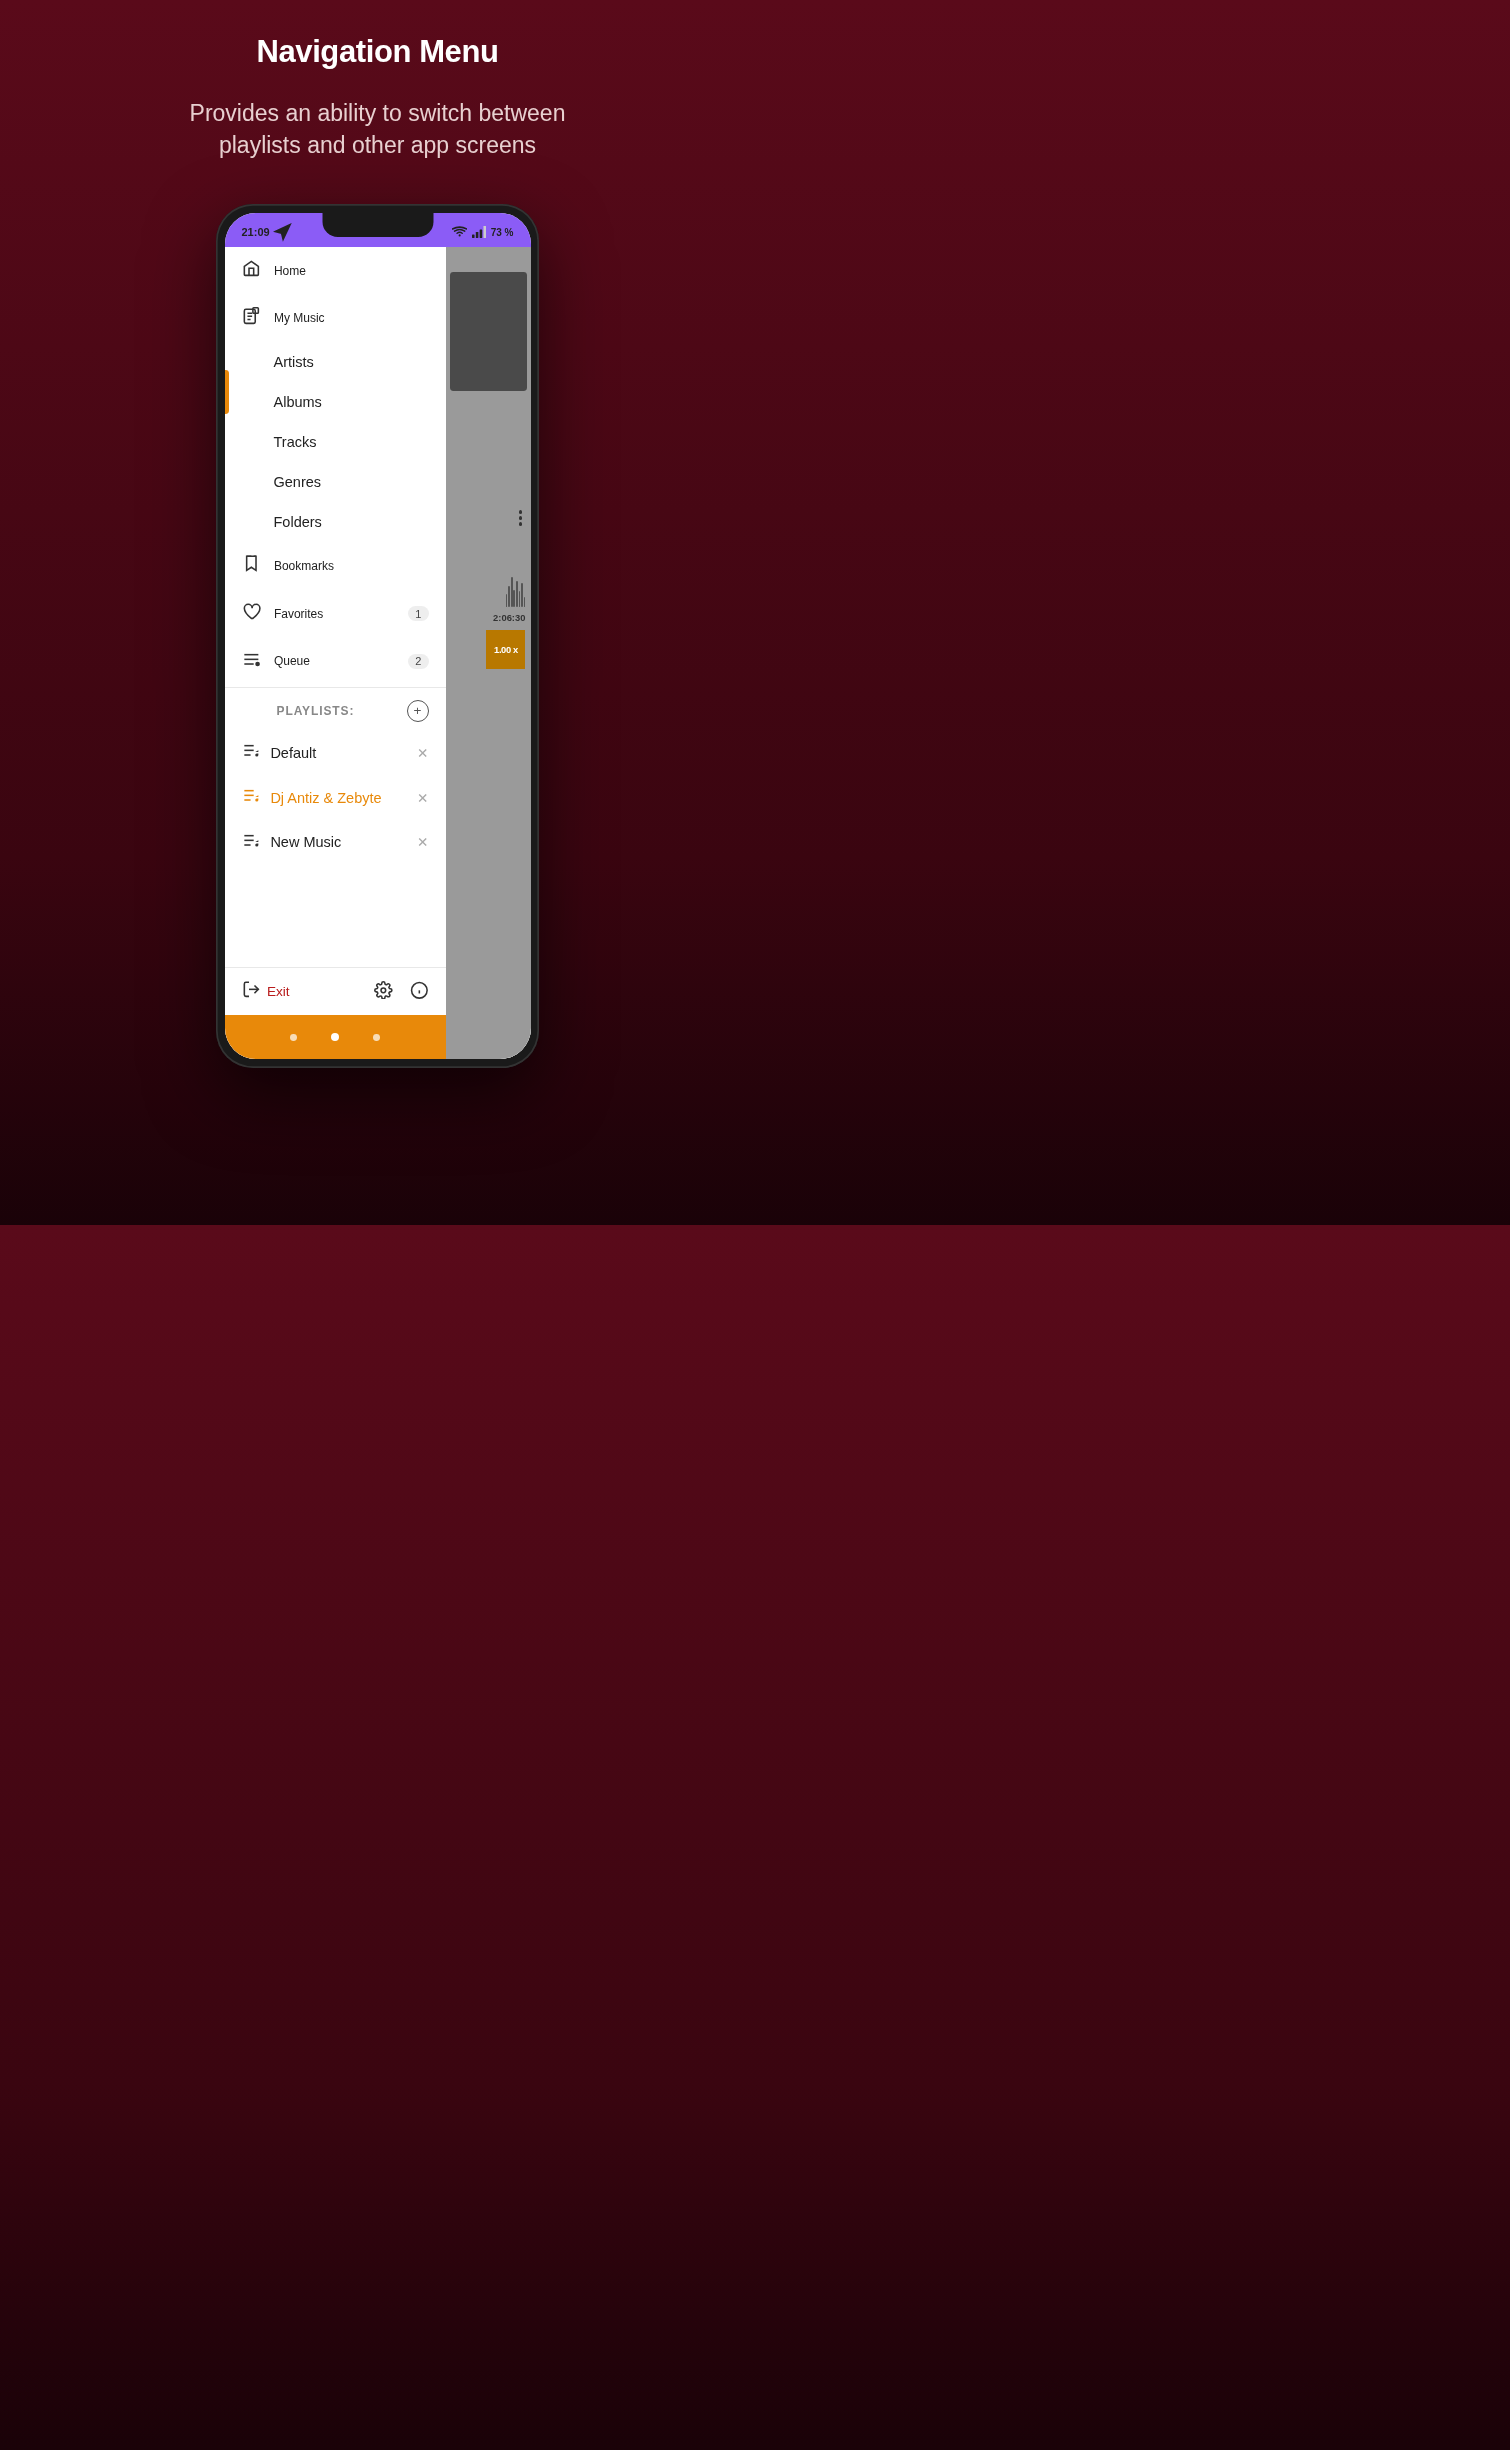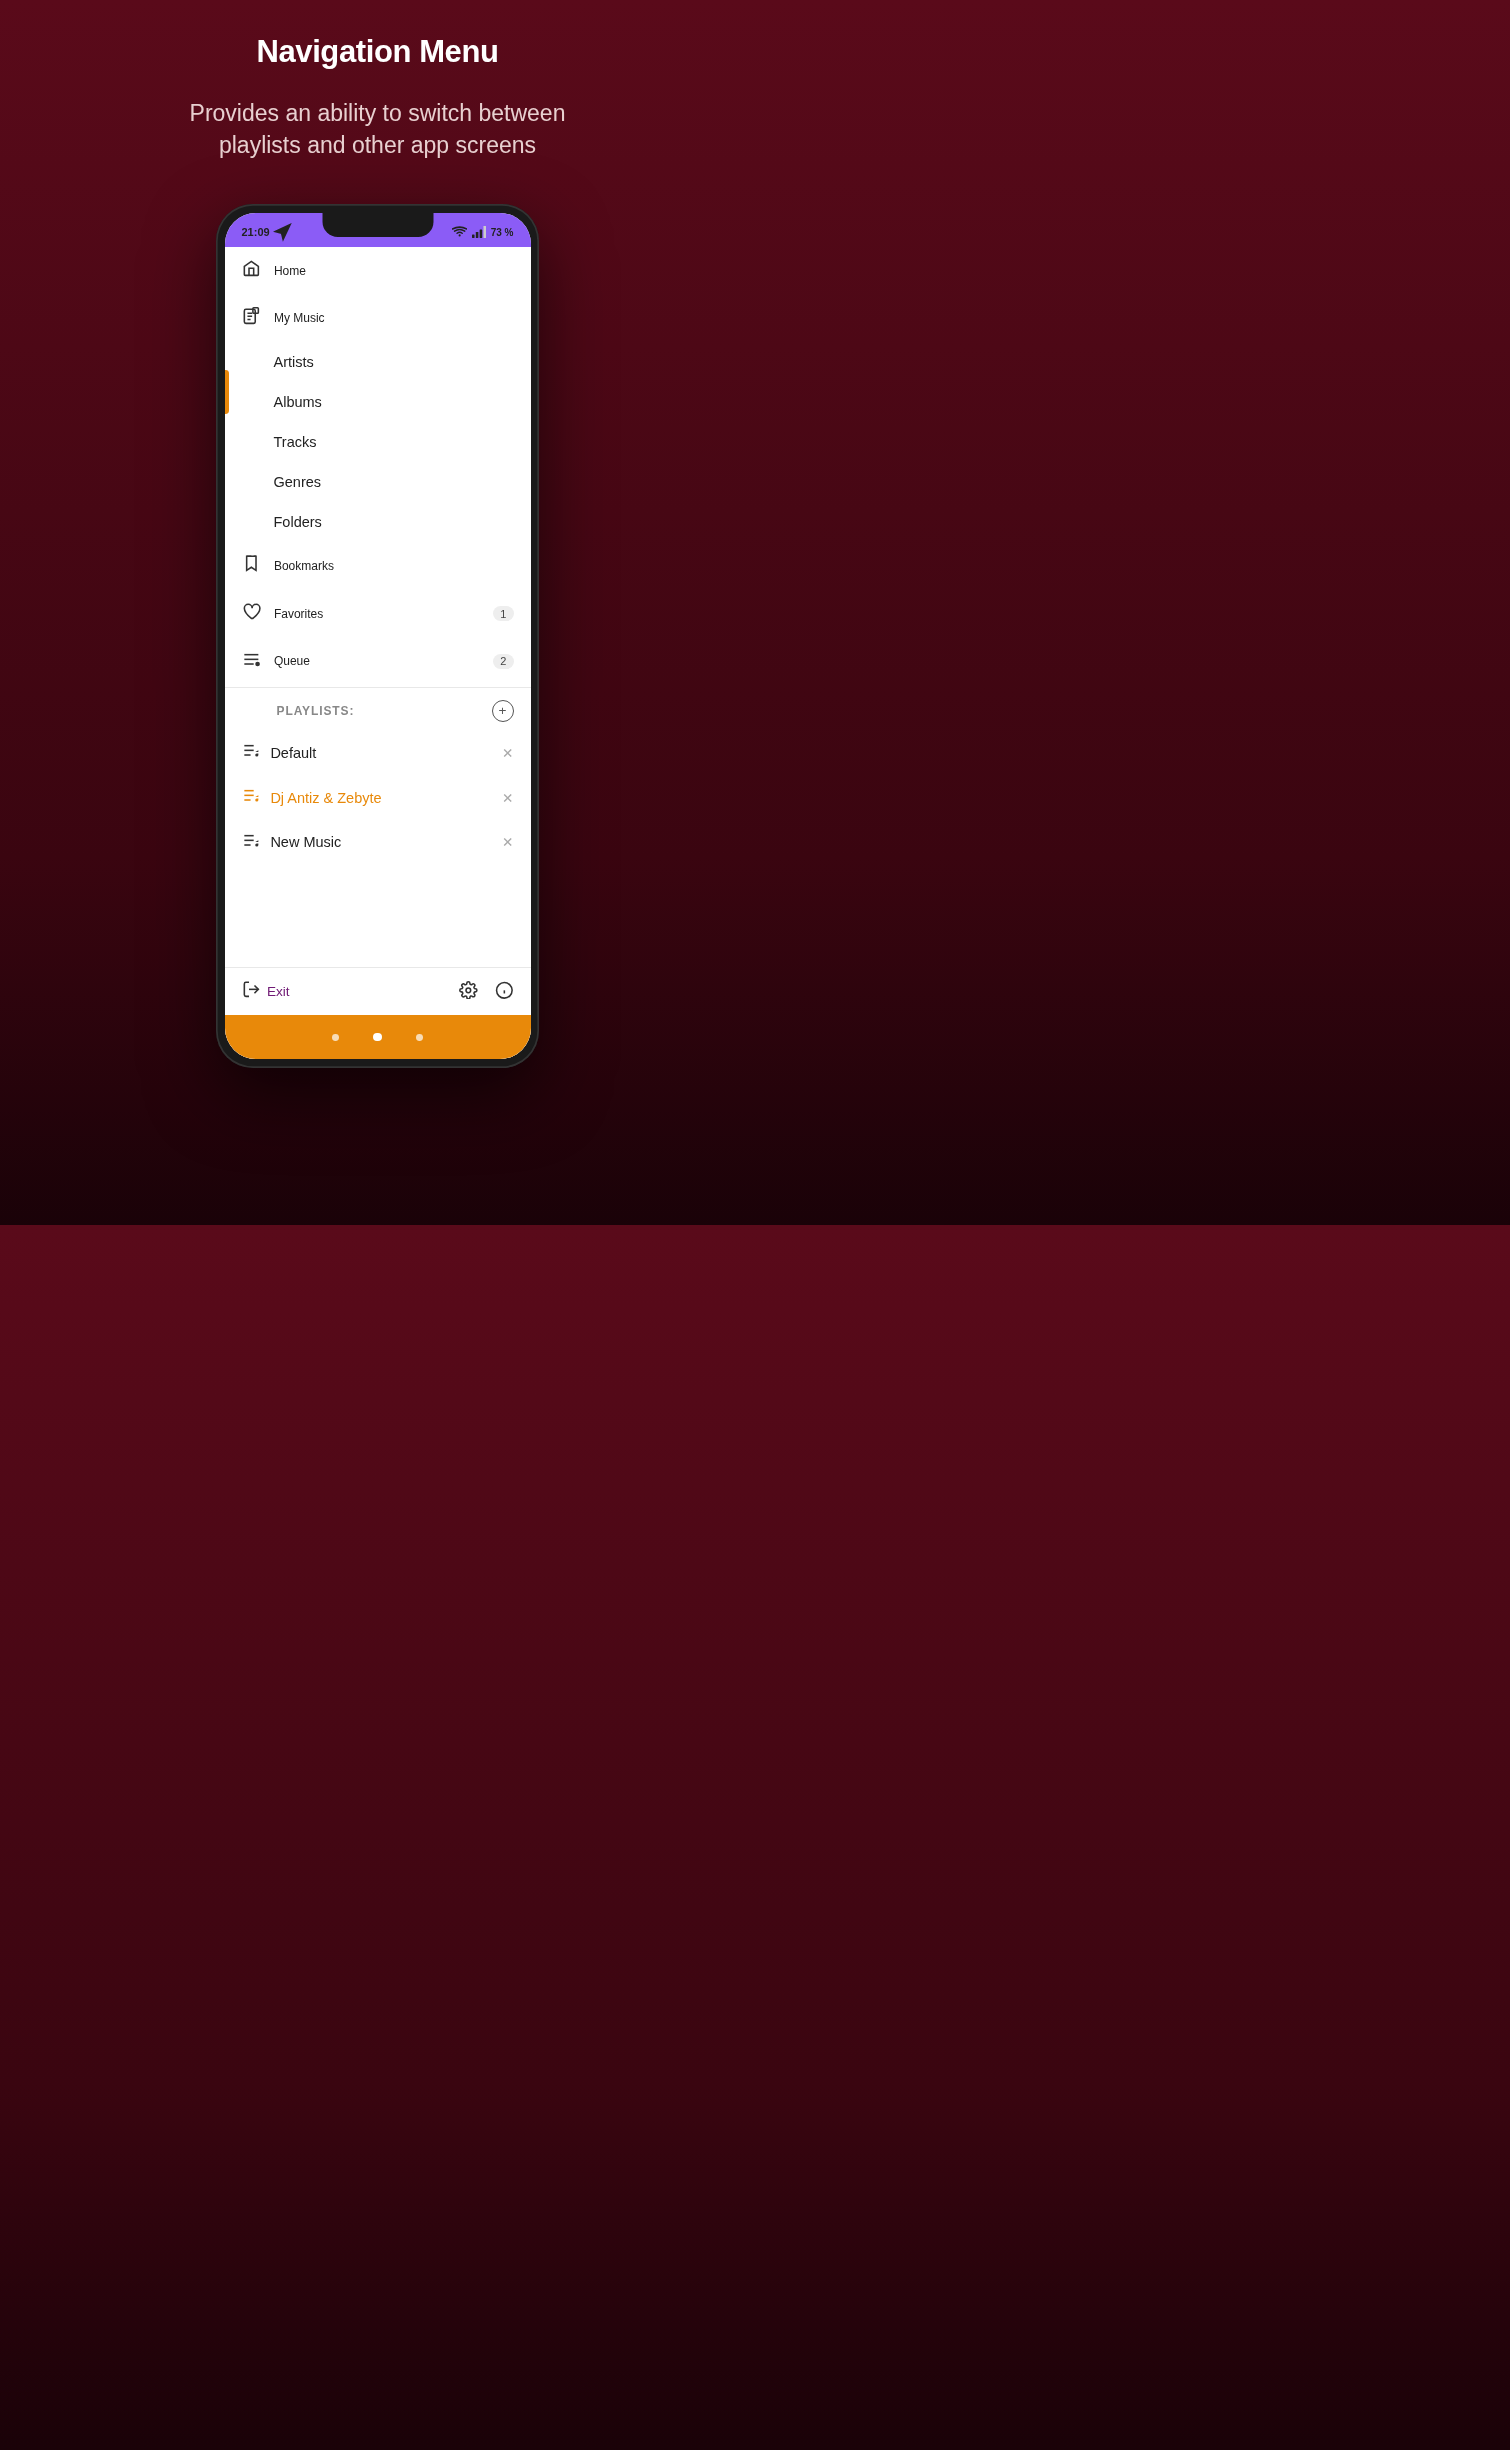--- a/index.html
+++ b/index.html
@@ -239,21 +239,21 @@
 
     .bottom-btn {
       display: flex;
       align-items: center;
       gap: 6.8px;
       cursor: pointer;
     }
 
     .bottom-btn .btn-label {
       font-size: 13.6px;
-      color: #701a75;
+      color: #b91c1c;
     }
 
     .bottom-btn .btn-icon {
       font-size: 17px;
       color: #333;
     }
 
     .bottom-right-icons {
       margin-left: auto;
       display: flex;
@@ -504,16 +504,45 @@
           </div>
         </div>
 
         <div class="orange-strip">
           <div class="strip-dot"></div>
           <div class="strip-dot active"></div>
           <div class="strip-dot"></div>
         </div>
       </div>
 
+      <div class="drawer-right">
+        <div class="album-art-partial"></div>
+
+        <div style="display:flex;flex-direction:column;align-items:flex-end;width:100%;padding:0 5.1px;">
+
+          <div style="display:flex;flex-direction:column;gap:2.6px;align-items:center;margin-bottom:51px;margin-right:3.4px;">
+            <div style="width:3.4px;height:3.4px;border-radius:50%;background:#333;"></div>
+            <div style="width:3.4px;height:3.4px;border-radius:50%;background:#333;"></div>
+            <div style="width:3.4px;height:3.4px;border-radius:50%;background:#333;"></div>
+          </div>
+
+          <div style="display:flex;align-items:flex-end;gap:0.9px;height:30px;margin-bottom:5.1px;">
+            <div style="width:1.7px;height:12.8px;background:#555;border-radius:0.9px;"></div>
+            <div style="width:1.7px;height:21px;background:#555;border-radius:0.9px;"></div>
+            <div style="width:1.7px;height:30px;background:#555;border-radius:0.9px;"></div>
+            <div style="width:1.7px;height:17px;background:#555;border-radius:0.9px;"></div>
+            <div style="width:1.7px;height:25.5px;background:#555;border-radius:0.9px;"></div>
+            <div style="width:1.7px;height:15.3px;background:#555;border-radius:0.9px;"></div>
+            <div style="width:1.7px;height:24px;background:#555;border-radius:0.9px;"></div>
+            <div style="width:1.7px;height:10.2px;background:#555;border-radius:0.9px;"></div>
+          </div>
+
+          <div style="font-size:9.4px;color:#333;font-weight:600;margin-bottom:6.8px;text-align:right;">2:06:30</div>
+
+          <div style="width:39px;height:39px;background:#b87800;display:flex;align-items:center;justify-content:center;color:white;font-size:9.4px;font-weight:700;letter-spacing:-0.4px;">
+            <span>1.00 x</span>
+          </div>
+        </div>
+      </div>
     </div>
   </div>
 </div>
 
 
 </body></html>

